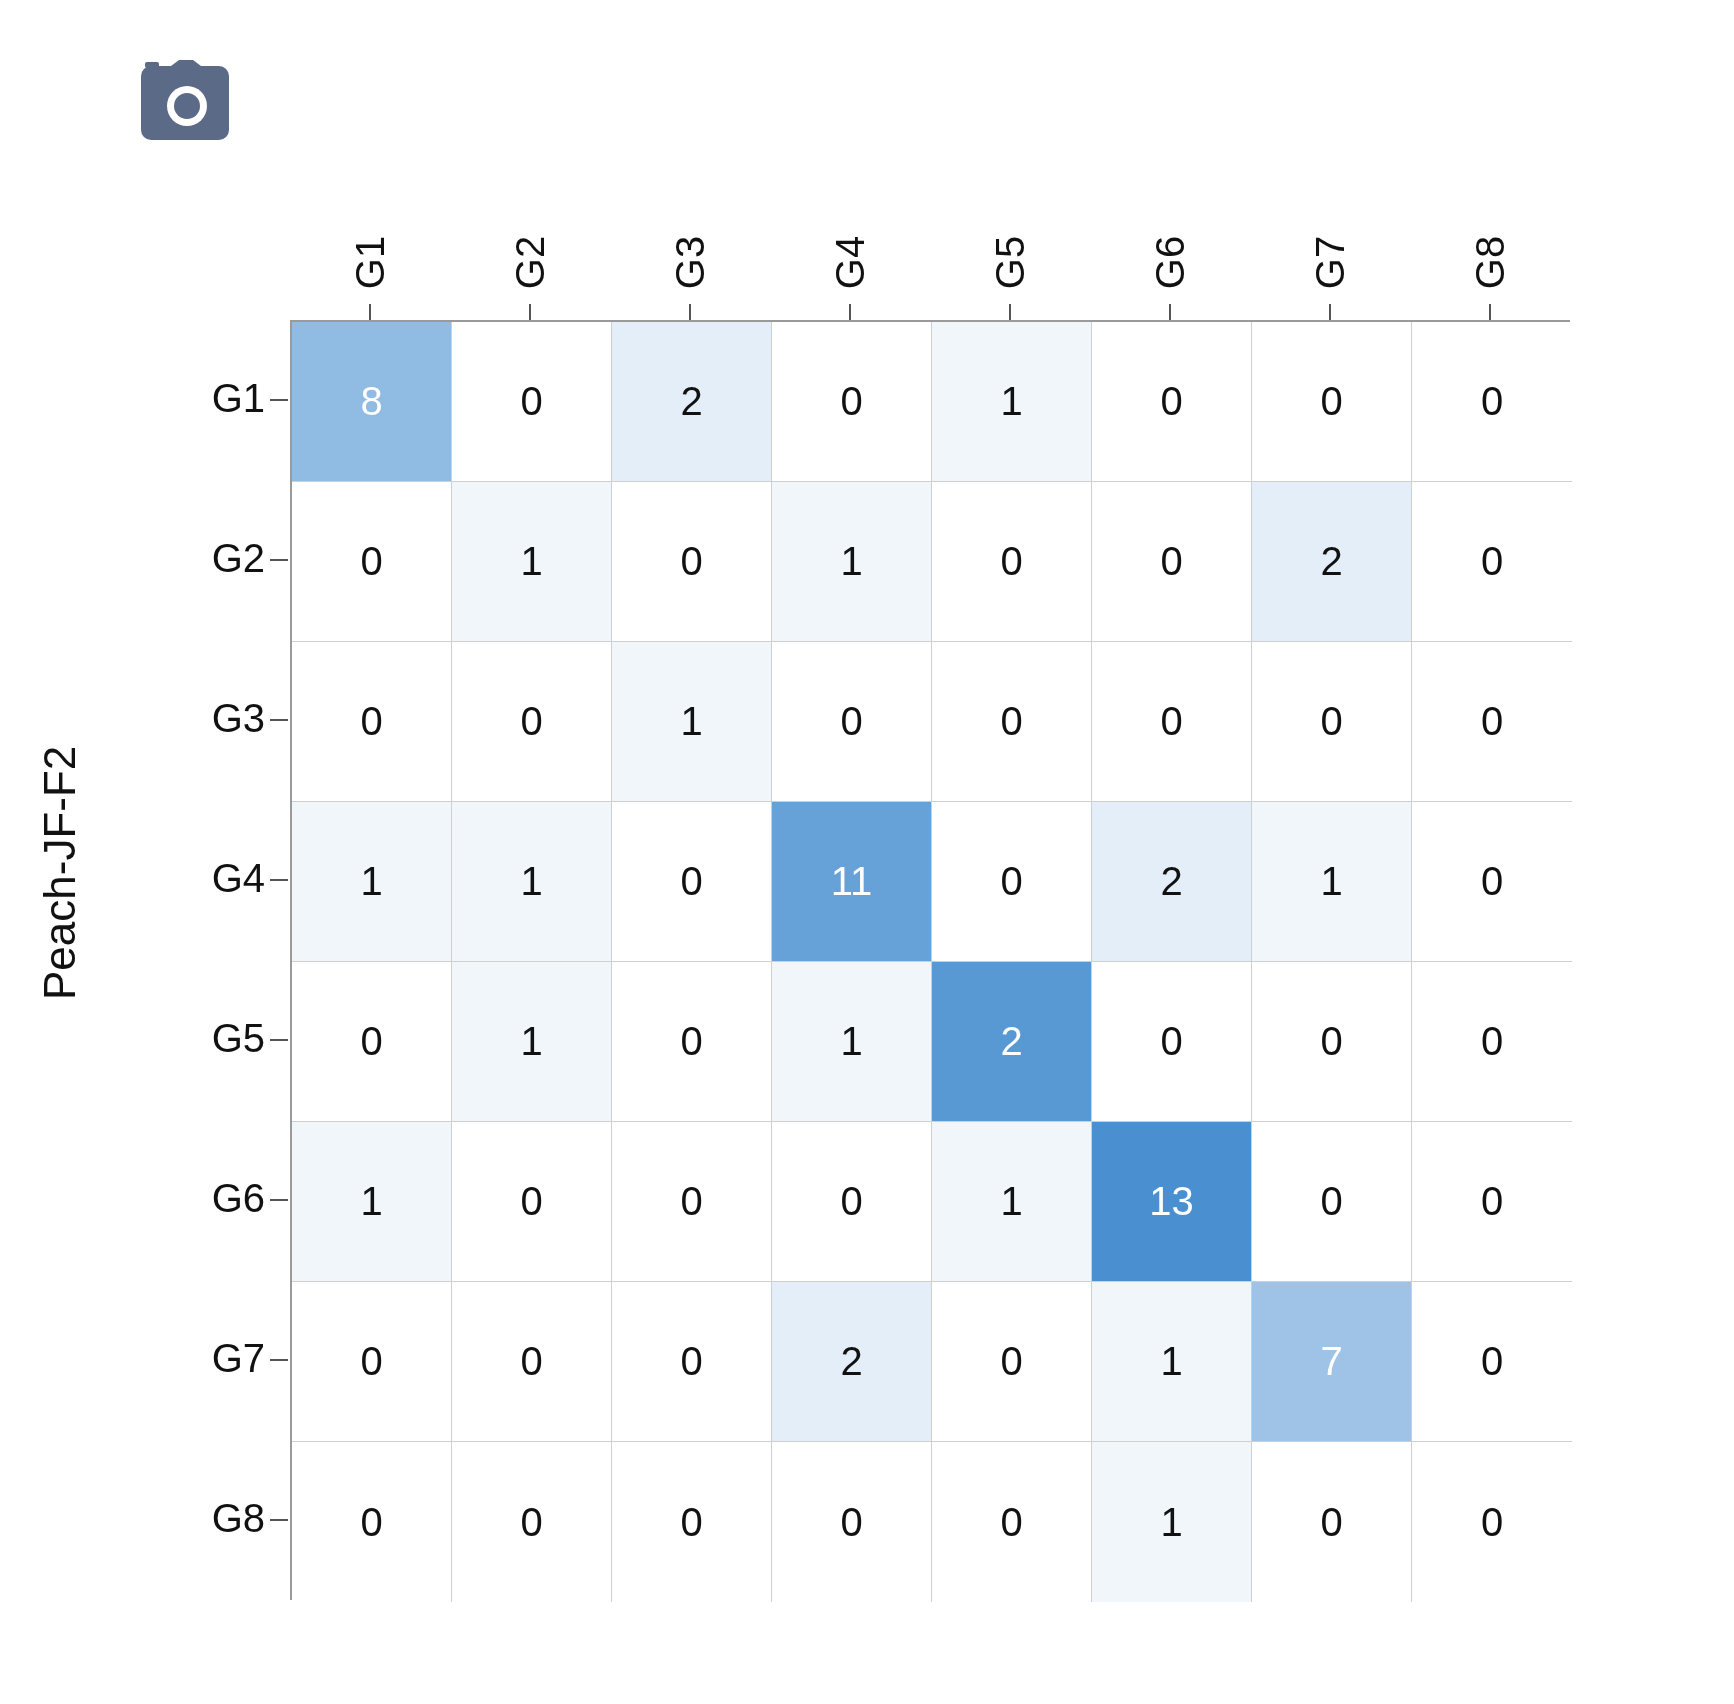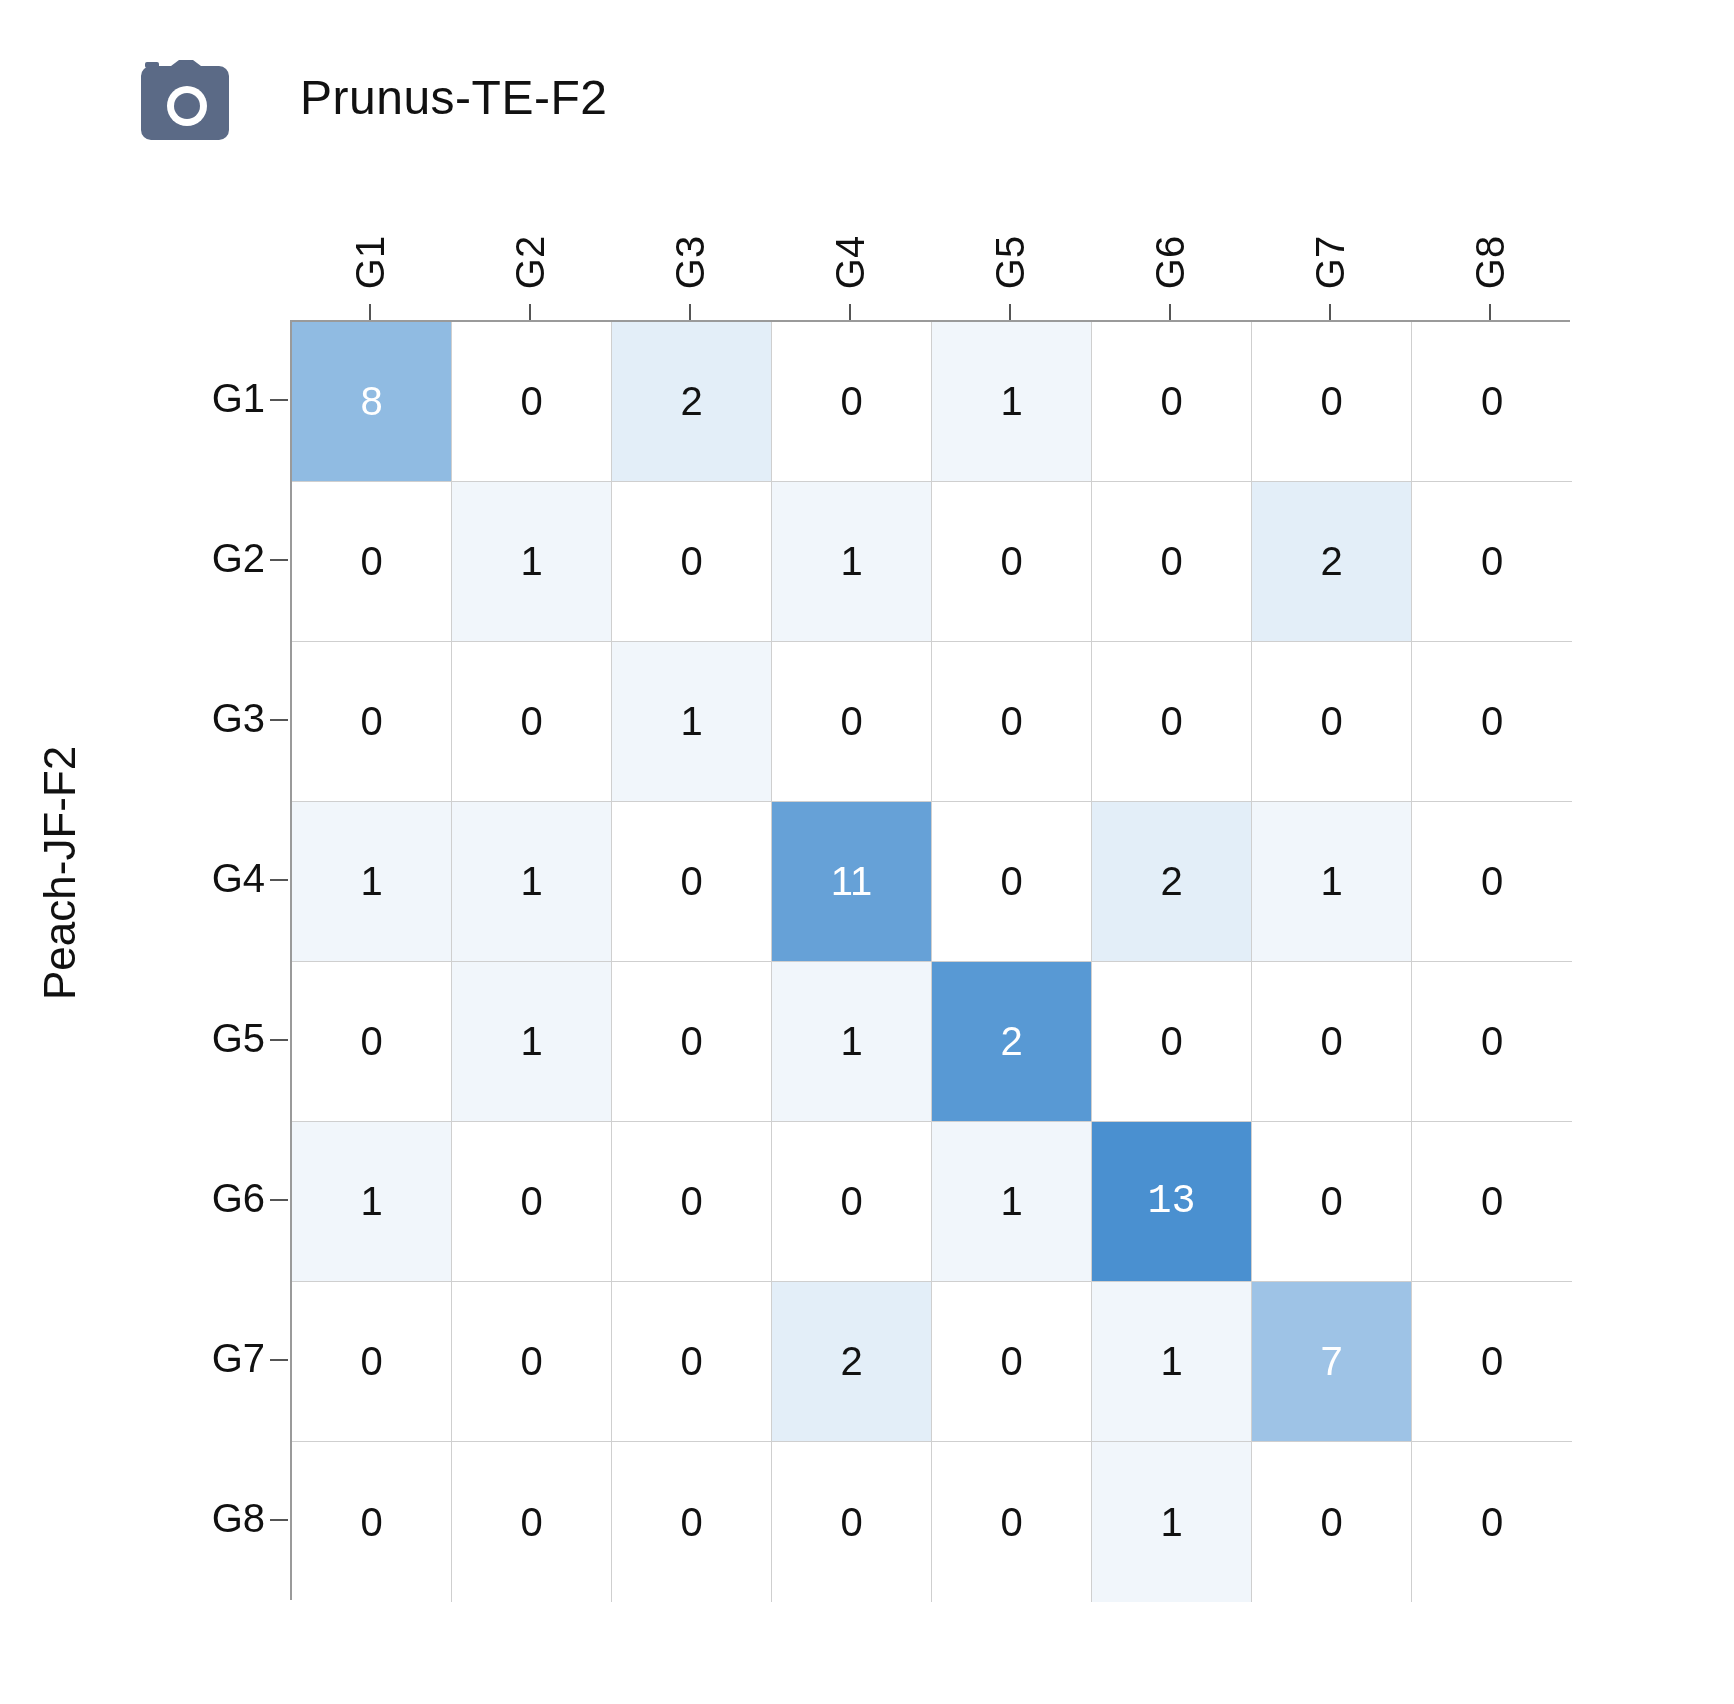--- a/index.html
+++ b/index.html
@@ -149,21 +149,20 @@
 
   <div class="camera-icon">
     <svg width="100" height="90" viewBox="0 0 100 90">
       <path fill="#5b6a86" d="M36 6 l8 -6 h14 l8 6 h18 a10 10 0 0 1 10 10 v54 a10 10 0 0 1 -10 10 h-68 a10 10 0 0 1 -10 -10 v-54 a10 10 0 0 1 10 -10 z"></path>
       <circle cx="52" cy="46" r="20" fill="#ffffff"></circle>
       <circle cx="52" cy="46" r="13" fill="#5b6a86"></circle>
       <rect x="10" y="2" width="14" height="6" rx="2" fill="#5b6a86"></rect>
     </svg>
   </div>
 
-  <div class="top-title">Prunus-TE-F2</div>
 
   <div class="y-title">Peach-JF-F2</div>
 
   <div class="col-labels" id="col-labels">
       <div class="col-label" style="left: 0px;">G1</div>
       <div class="col-label" style="left: 160px;">G2</div>
       <div class="col-label" style="left: 320px;">G3</div>
       <div class="col-label" style="left: 480px;">G4</div>
       <div class="col-label" style="left: 640px;">G5</div>
       <div class="col-label" style="left: 800px;">G6</div>
@@ -241,21 +240,21 @@
       <div class="cell dark-text" style="left: 480px; top: 640px; background: rgb(241, 246, 251);">1</div>
       <div class="cell light-text" style="left: 640px; top: 640px; background: rgb(88, 153, 212);">2</div>
       <div class="cell dark-text" style="left: 800px; top: 640px; background: rgb(255, 255, 255);">0</div>
       <div class="cell dark-text" style="left: 960px; top: 640px; background: rgb(255, 255, 255);">0</div>
       <div class="cell last-col dark-text" style="left: 1120px; top: 640px; background: rgb(255, 255, 255);">0</div>
       <div class="cell dark-text" style="left: 0px; top: 800px; background: rgb(241, 246, 251);">1</div>
       <div class="cell dark-text" style="left: 160px; top: 800px; background: rgb(255, 255, 255);">0</div>
       <div class="cell dark-text" style="left: 320px; top: 800px; background: rgb(255, 255, 255);">0</div>
       <div class="cell dark-text" style="left: 480px; top: 800px; background: rgb(255, 255, 255);">0</div>
       <div class="cell dark-text" style="left: 640px; top: 800px; background: rgb(241, 246, 251);">1</div>
-      <div class="cell light-text" style="left: 800px; top: 800px; background: rgb(74, 144, 208); font-family: Liberation Mono, monospace;">13</div>
+      <div class="cell light-text" style="left: 800px; top: 800px; background: rgb(74, 144, 208);">13</div>
       <div class="cell dark-text" style="left: 960px; top: 800px; background: rgb(255, 255, 255);">0</div>
       <div class="cell last-col dark-text" style="left: 1120px; top: 800px; background: rgb(255, 255, 255);">0</div>
       <div class="cell dark-text" style="left: 0px; top: 960px; background: rgb(255, 255, 255);">0</div>
       <div class="cell dark-text" style="left: 160px; top: 960px; background: rgb(255, 255, 255);">0</div>
       <div class="cell dark-text" style="left: 320px; top: 960px; background: rgb(255, 255, 255);">0</div>
       <div class="cell dark-text" style="left: 480px; top: 960px; background: rgb(227, 238, 248);">2</div>
       <div class="cell dark-text" style="left: 640px; top: 960px; background: rgb(255, 255, 255);">0</div>
       <div class="cell dark-text" style="left: 800px; top: 960px; background: rgb(241, 246, 251);">1</div>
       <div class="cell light-text" style="left: 960px; top: 960px; background: rgb(158, 195, 230);">7</div>
       <div class="cell last-col dark-text" style="left: 1120px; top: 960px; background: rgb(255, 255, 255);">0</div>

